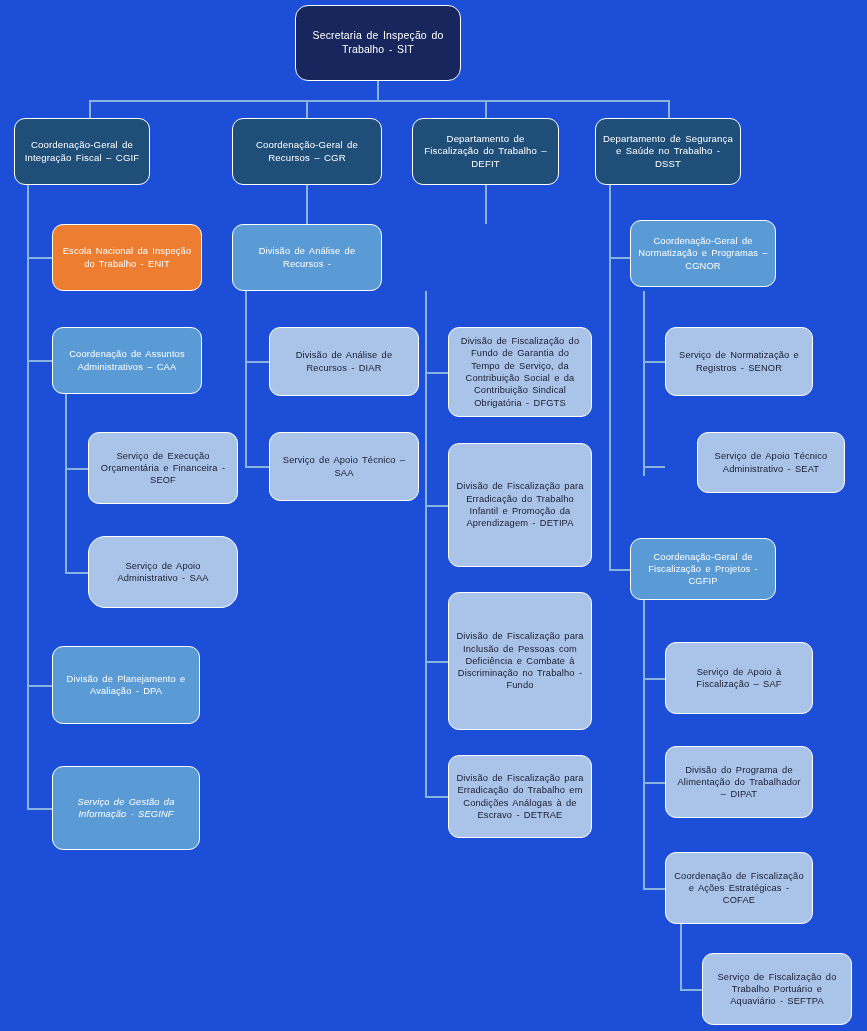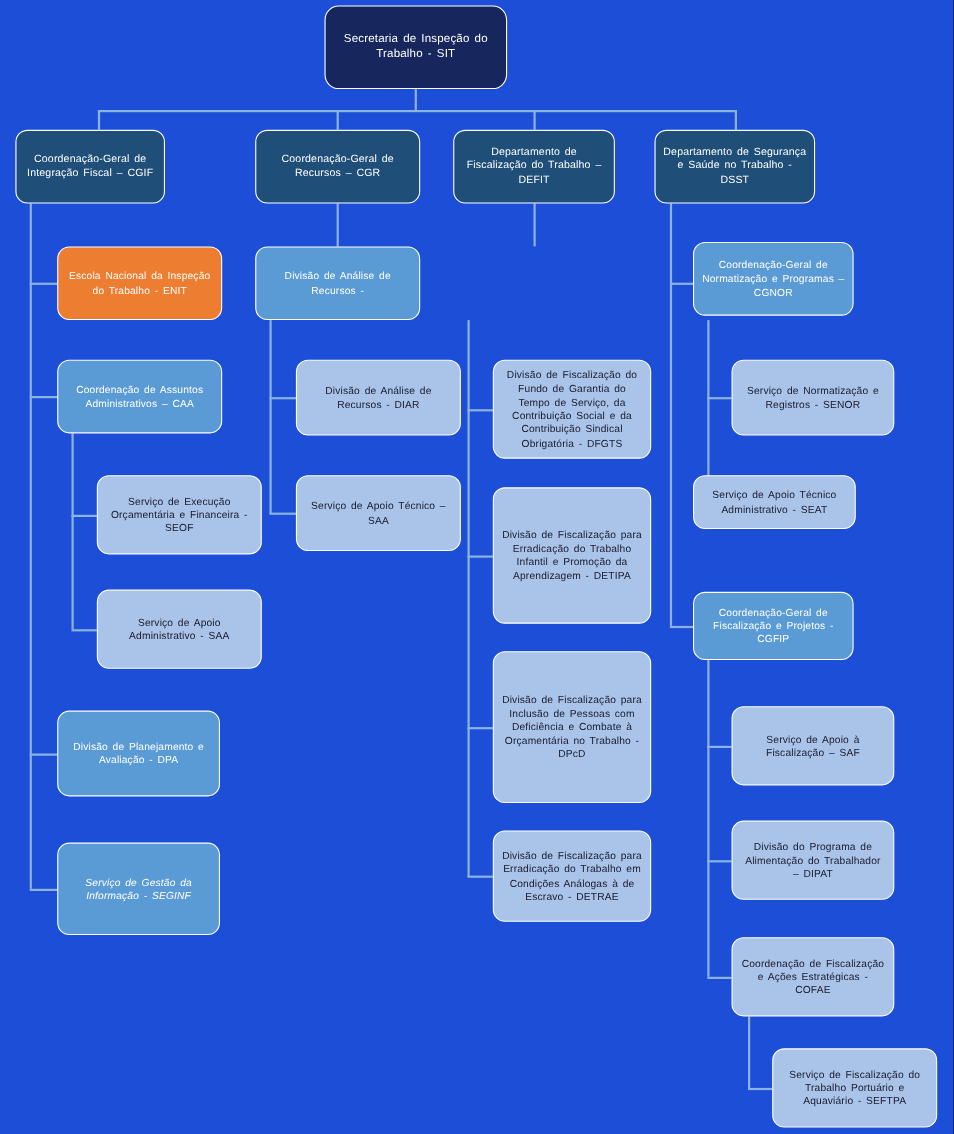--- a/index.html
+++ b/index.html
@@ -127,21 +127,21 @@
     </div>
     <div class="node lvl-enit" style="left: 52px; top: 224px; width: 150px; height: 67px;">
       <span class="label">Escola Nacional  da Inspeção do Trabalho  - ENIT</span>
     </div>
     <div class="node lvl-coord" style="left: 52px; top: 327px; width: 150px; height: 67px;">
       <span class="label">Coordenação  de Assuntos Administrativos  – CAA</span>
     </div>
     <div class="node lvl-unit" style="left: 88px; top: 432px; width: 150px; height: 72px;">
       <span class="label">Serviço de Execução Orçamentária  e Financeira - SEOF</span>
     </div>
-    <div class="node lvl-unit" style="left: 88px; top: 536px; width: 150px; height: 72px;">
+    <div class="node lvl-unit" style="left: 88px; top: 536px; width: 150px; height: 72px; border-radius: 17px;">
       <span class="label">Serviço de Apoio Administrativo - SAA</span>
     </div>
     <div class="node lvl-coord" style="left: 52px; top: 646px; width: 148px; height: 78px;">
       <span class="label">Divisão de Planejamento  e Avaliação - DPA</span>
     </div>
     <div class="node lvl-coord" style="left: 52px; top: 766px; width: 148px; height: 84px; font-style: italic;">
       <span class="label">Serviço de Gestão da Informação  - SEGINF</span>
     </div>
     <div class="node lvl-coord" style="left: 232px; top: 224px; width: 150px; height: 67px;">
       <span class="label">Divisão de Análise de Recursos -</span>
@@ -152,32 +152,32 @@
     <div class="node lvl-unit" style="left: 269px; top: 432px; width: 150px; height: 69px;">
       <span class="label">Serviço de Apoio Técnico – SAA</span>
     </div>
     <div class="node lvl-unit" style="left: 448px; top: 327px; width: 144px; height: 90px;">
       <span class="label">Divisão de Fiscalização do Fundo de Garantia  do Tempo de Serviço,  da Contribuição Social  e da Contribuição Sindical  Obrigatória  - DFGTS</span>
     </div>
     <div class="node lvl-unit" style="left: 448px; top: 443px; width: 144px; height: 124px;">
       <span class="label">Divisão de Fiscalização para Erradicação  do Trabalho Infantil e Promoção da Aprendizagem  - DETIPA</span>
     </div>
     <div class="node lvl-unit" style="left: 448px; top: 592px; width: 144px; height: 138px;">
-      <span class="label">Divisão de Fiscalização para Inclusão de Pessoas com Deficiência  e Combate à Orçamentária  no Trabalho - DPcD</span>
+      <span class="label">Divisão de Fiscalização para Inclusão de Pessoas com Deficiência  e Combate à Discriminação  no Trabalho - Fundo</span>
     </div>
     <div class="node lvl-unit" style="left: 448px; top: 755px; width: 144px; height: 83px;">
       <span class="label">Divisão de Fiscalização para Erradicação  do Trabalho em Condições  Análogas à de Escravo - DETRAE</span>
     </div>
     <div class="node lvl-coord" style="left: 630px; top: 220px; width: 146px; height: 67px;">
       <span class="label">Coordenação-Geral  de Normatização  e Programas – CGNOR</span>
     </div>
     <div class="node lvl-unit" style="left: 665px; top: 327px; width: 148px; height: 69px;">
       <span class="label">Serviço de Normatização  e Registros - SENOR</span>
     </div>
-    <div class="node lvl-unit" style="left: 630px; top: 432px; width: 148px; height: 49px;">
+    <div class="node lvl-unit" style="left: 697px; top: 432px; width: 148px; height: 61px;">
       <span class="label">Serviço de Apoio Técnico Administrativo  - SEAT</span>
     </div>
     <div class="node lvl-coord" style="left: 630px; top: 538px; width: 146px; height: 62px;">
       <span class="label">Coordenação-Geral  de Fiscalização  e Projetos  - CGFIP</span>
     </div>
     <div class="node lvl-unit" style="left: 665px; top: 642px; width: 148px; height: 72px;">
       <span class="label">Serviço de Apoio à Fiscalização – SAF</span>
     </div>
     <div class="node lvl-unit" style="left: 665px; top: 746px; width: 148px; height: 72px;">
       <span class="label">Divisão do Programa  de Alimentação do Trabalhador – DIPAT</span>

